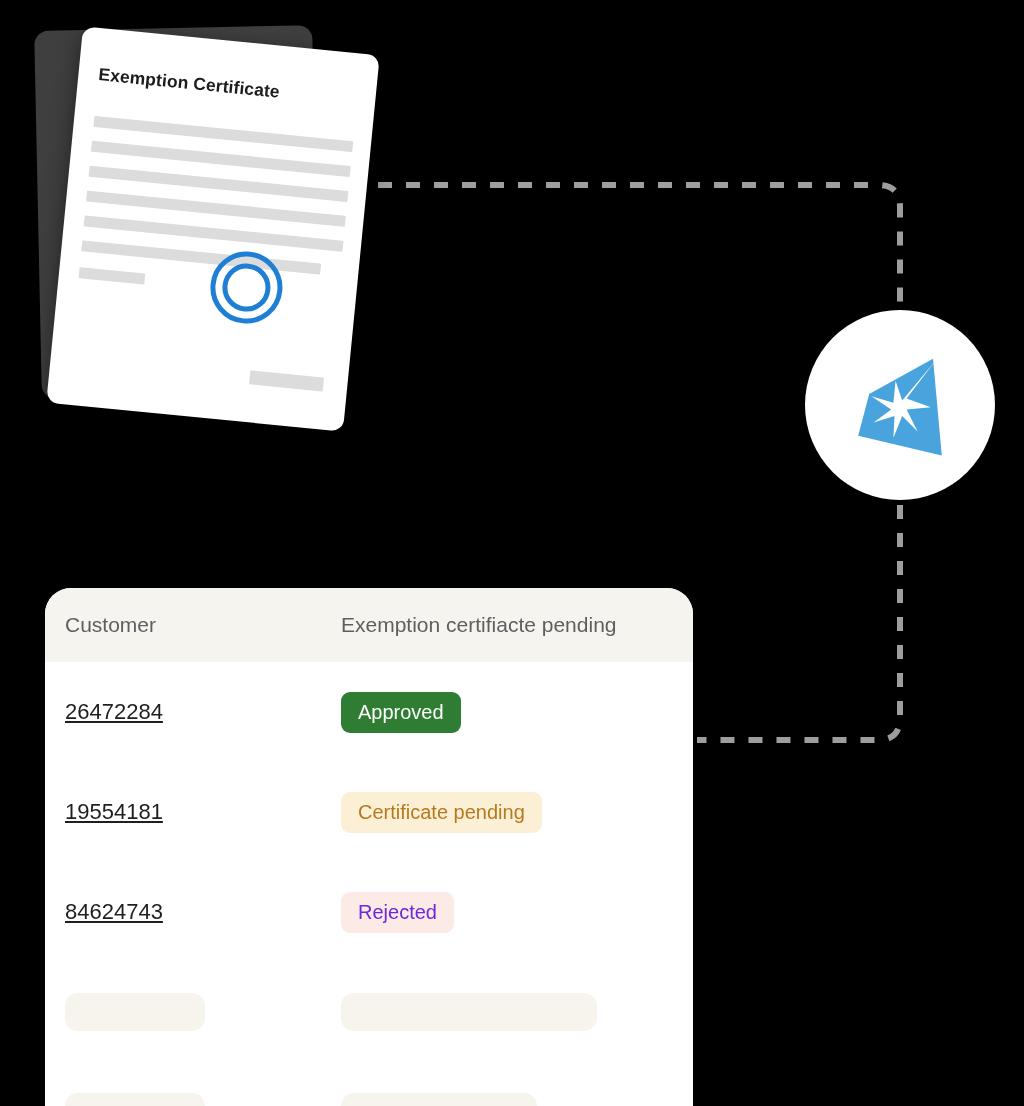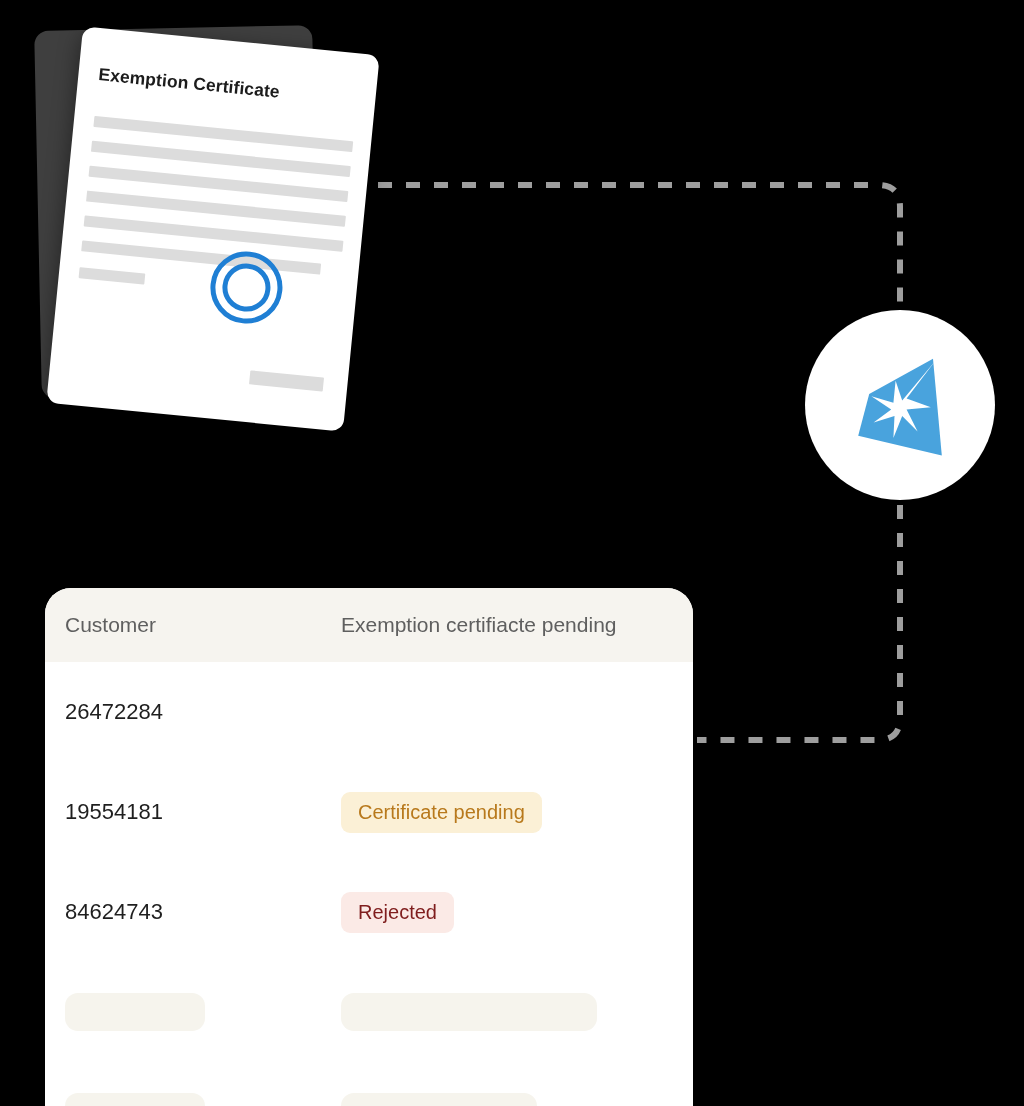--- a/index.html
+++ b/index.html
@@ -151,20 +151,21 @@
     display: flex;
     align-items: center;
     background: #ffffff;
   }
   .cell-customer {
     width: 296px;
     padding-left: 20px;
     box-sizing: border-box;
     font-size: 22px;
     color: #1f1f1f;
+    text-decoration: underline;
   }
   .cell-status { flex: 1; }
 
   .badge {
     display: inline-block;
     border-radius: 9px;
     font-size: 20px;
     padding: 9px 17px;
     line-height: 1.15;
     white-space: nowrap;
@@ -172,21 +173,21 @@
   .badge-approved {
     background: #2f7d32;
     color: #ffffff;
   }
   .badge-pending {
     background: #fbf0d6;
     color: #b8791c;
   }
   .badge-rejected {
     background: #fbeae6;
-    color: #7f1d1d;
+    color: #6d28d9;
   }
 
   .skeleton-row {
     height: 100px;
     display: flex;
     align-items: center;
     background: #ffffff;
   }
   .sk-cell-a { width: 296px; padding-left: 20px; box-sizing: border-box; }
   .sk-cell-b { flex: 1; }
@@ -237,20 +238,23 @@
 
   <div id="table-card">
 
     <div class="table-header">
       <div class="th col-customer">Customer</div>
       <div class="th col-status">Exemption certifiacte pending</div>
     </div>
 
     <div class="table-row">
       <div class="cell-customer">26472284</div>
+      <div class="cell-status">
+        <span class="badge badge-approved">Approved</span>
+      </div>
     </div>
 
     <div class="table-row">
       <div class="cell-customer">19554181</div>
       <div class="cell-status">
         <span class="badge badge-pending">Certificate pending</span>
       </div>
     </div>
 
     <div class="table-row">

